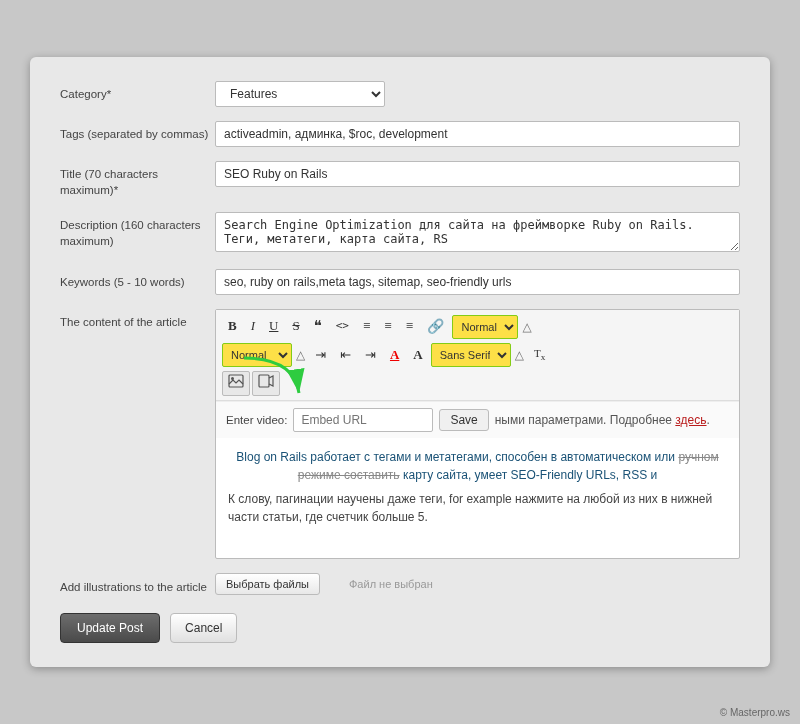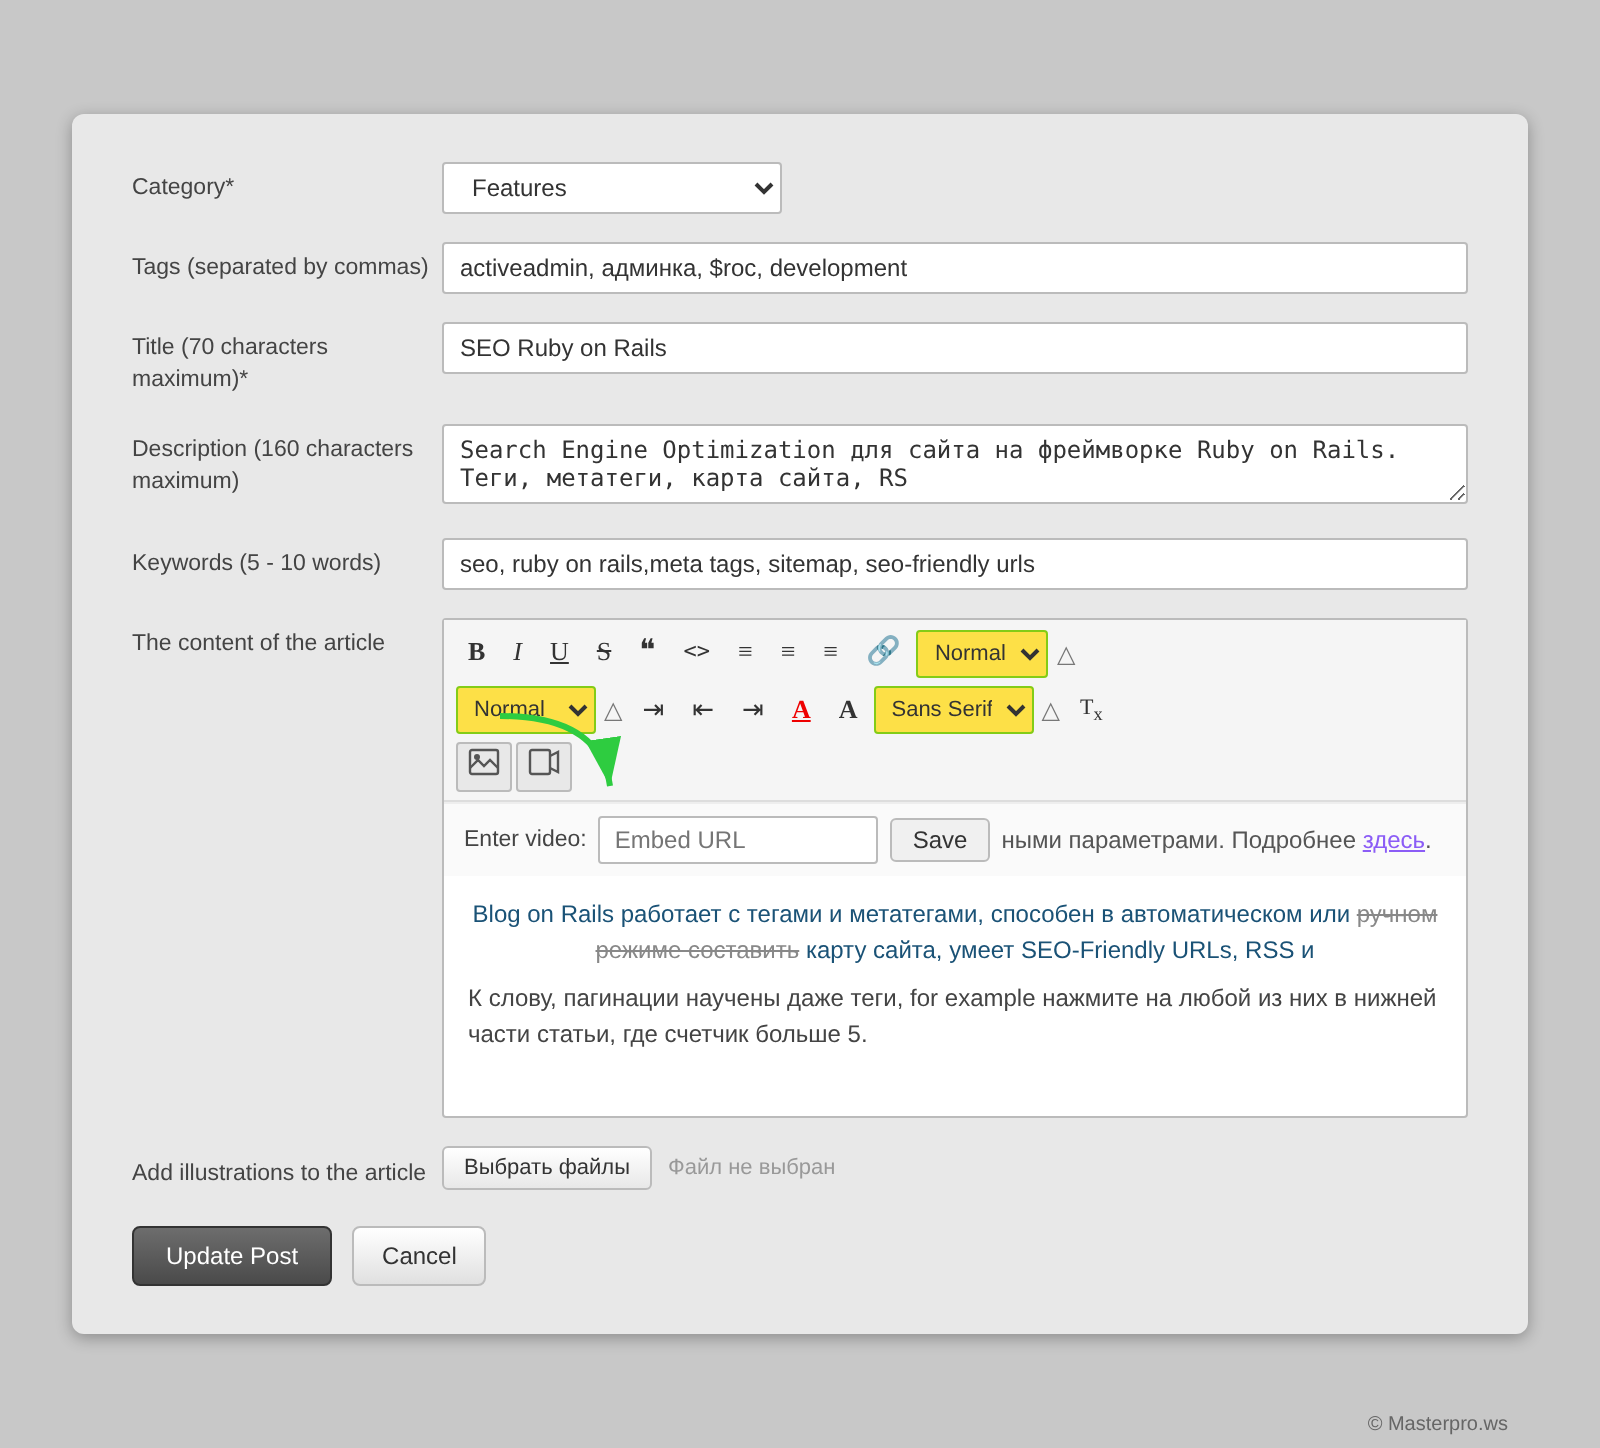--- a/index.html
+++ b/index.html
@@ -164,21 +164,21 @@
       margin-bottom: 18px;
     }
     .file-btn {
       background: linear-gradient(to bottom, #fff, #e8e8e8);
       border: 1px solid #bbb;
       padding: 4px 10px;
       font-size: 11px;
       border-radius: 3px;
       cursor: pointer;
       color: #333;
-      margin-right: 0;
+      margin-right: 21px;
     }
     .file-none-text {
       font-size: 11px;
       color: #999;
     }
 
     
     .bottom-actions {
       display: flex;
       gap: 10px;
@@ -208,21 +208,21 @@
     .watermark {
       position: absolute;
       bottom: 6px;
       right: 10px;
       font-size: 10px;
       color: #666;
     }
 
     .page-outer {
       position: relative;
-      width: 728px;
+      width: 800px;
       min-height: 724px;
       background: #c8c8c8;
       display: flex;
       justify-content: center;
       align-items: center;
     }
 
     
     .arrow-svg-container {
       position: absolute;
@@ -348,21 +348,21 @@
                   <polygon points="0 0, 8 3, 0 6" fill="#2ecc40"></polygon>
                 </marker>
               </defs>
               <path d="M 10 5 Q 60 5 65 40" stroke="#2ecc40" stroke-width="3" fill="none" marker-end="url(#arrowhead)"></path>
             </svg>
 
             <div class="video-embed-row">
               <span class="video-label">Enter video:</span>
               <input type="text" class="video-input" placeholder="Embed URL" style="">
               <button class="video-save-btn">Save</button>
-              <span style="font-size:12px;color:#555;flex:1;">ными параметрами. Подробнее <a href="#" style="color:#8b5cf6;">здесь</a>.</span>
+              <span style="font-size:12px;color:#555;flex:1;">ными параметрами. Подробнее <a href="#" style="color:#b91c1c;">здесь</a>.</span>
             </div>
           </div>
 
           <div class="editor-content">
             <p style="color:#1a5276;text-align:center;">
               Blog on Rails работает с тегами и метатегами, способен в автоматическом или
               <span style="color:#888;text-decoration:line-through;">ручном режиме составить</span>
               карту сайта, умеет SEO-Friendly URLs, RSS и
             </p>
             <p style="margin-top:6px;color:#444;">

